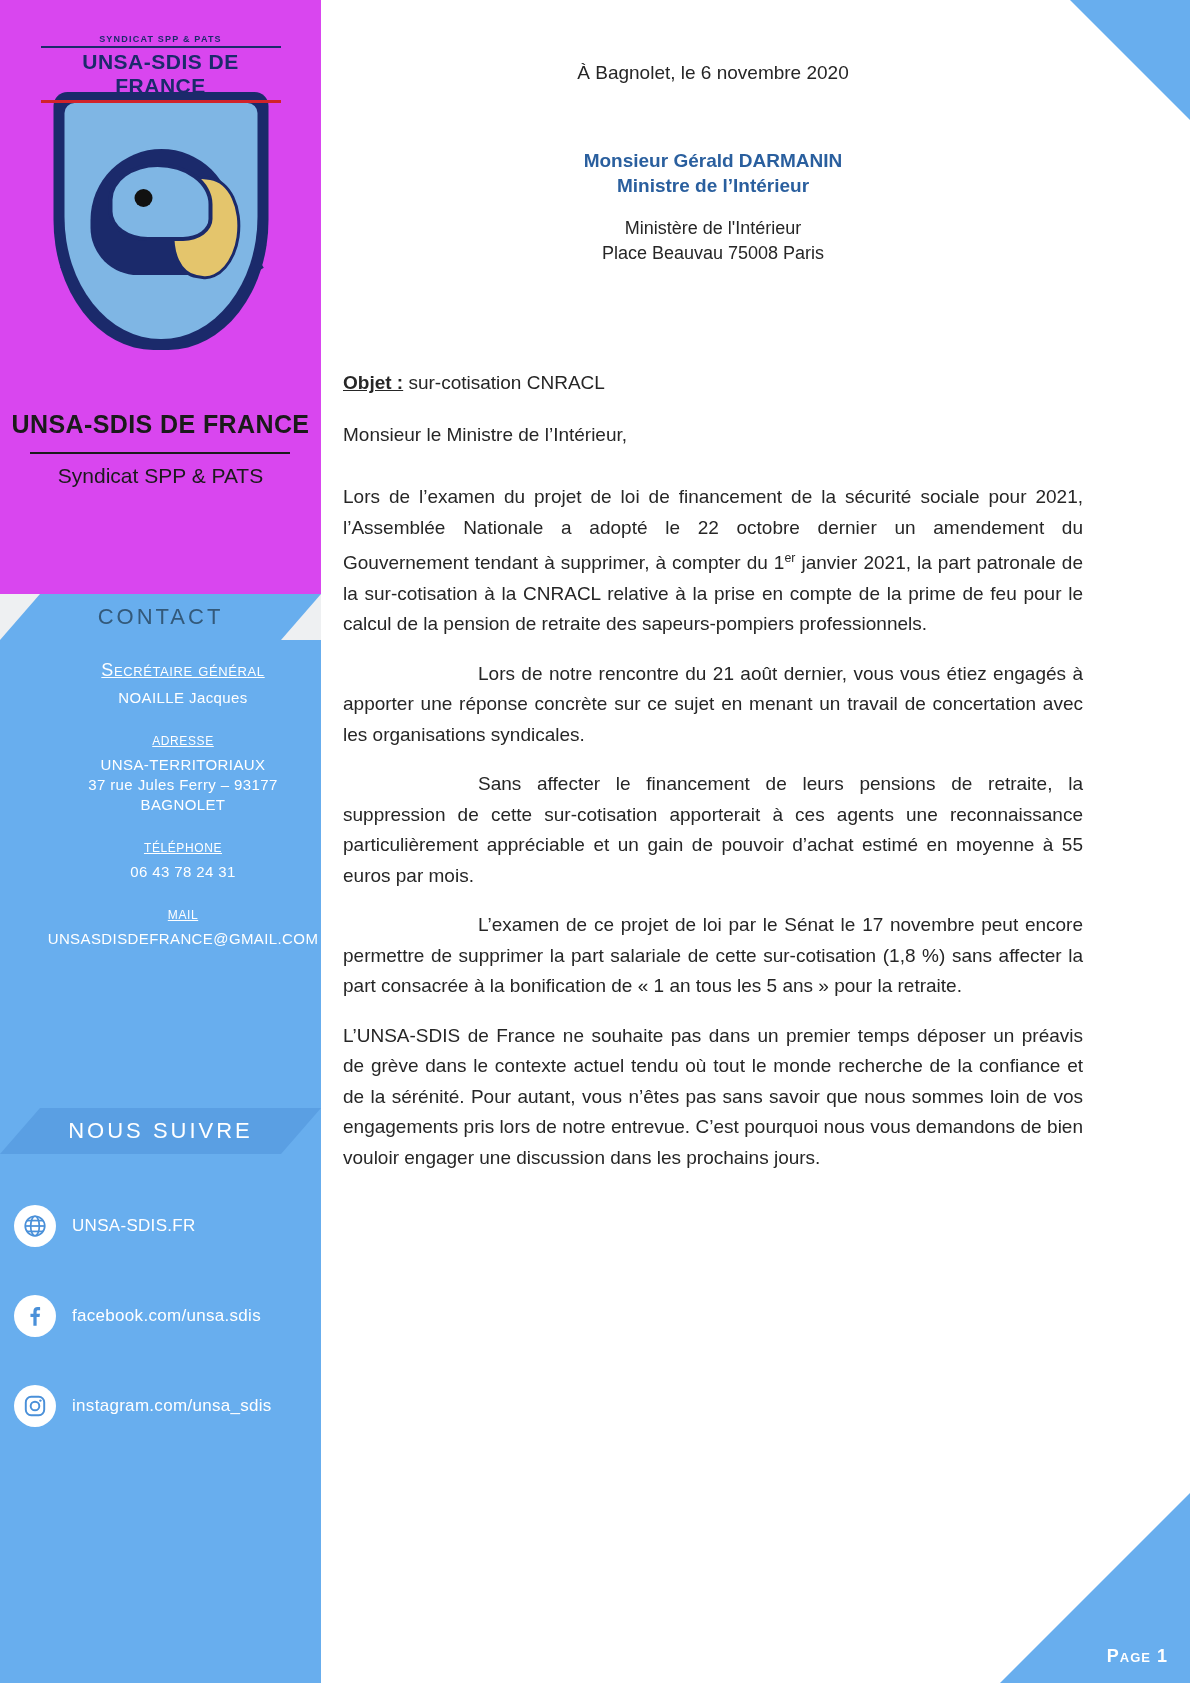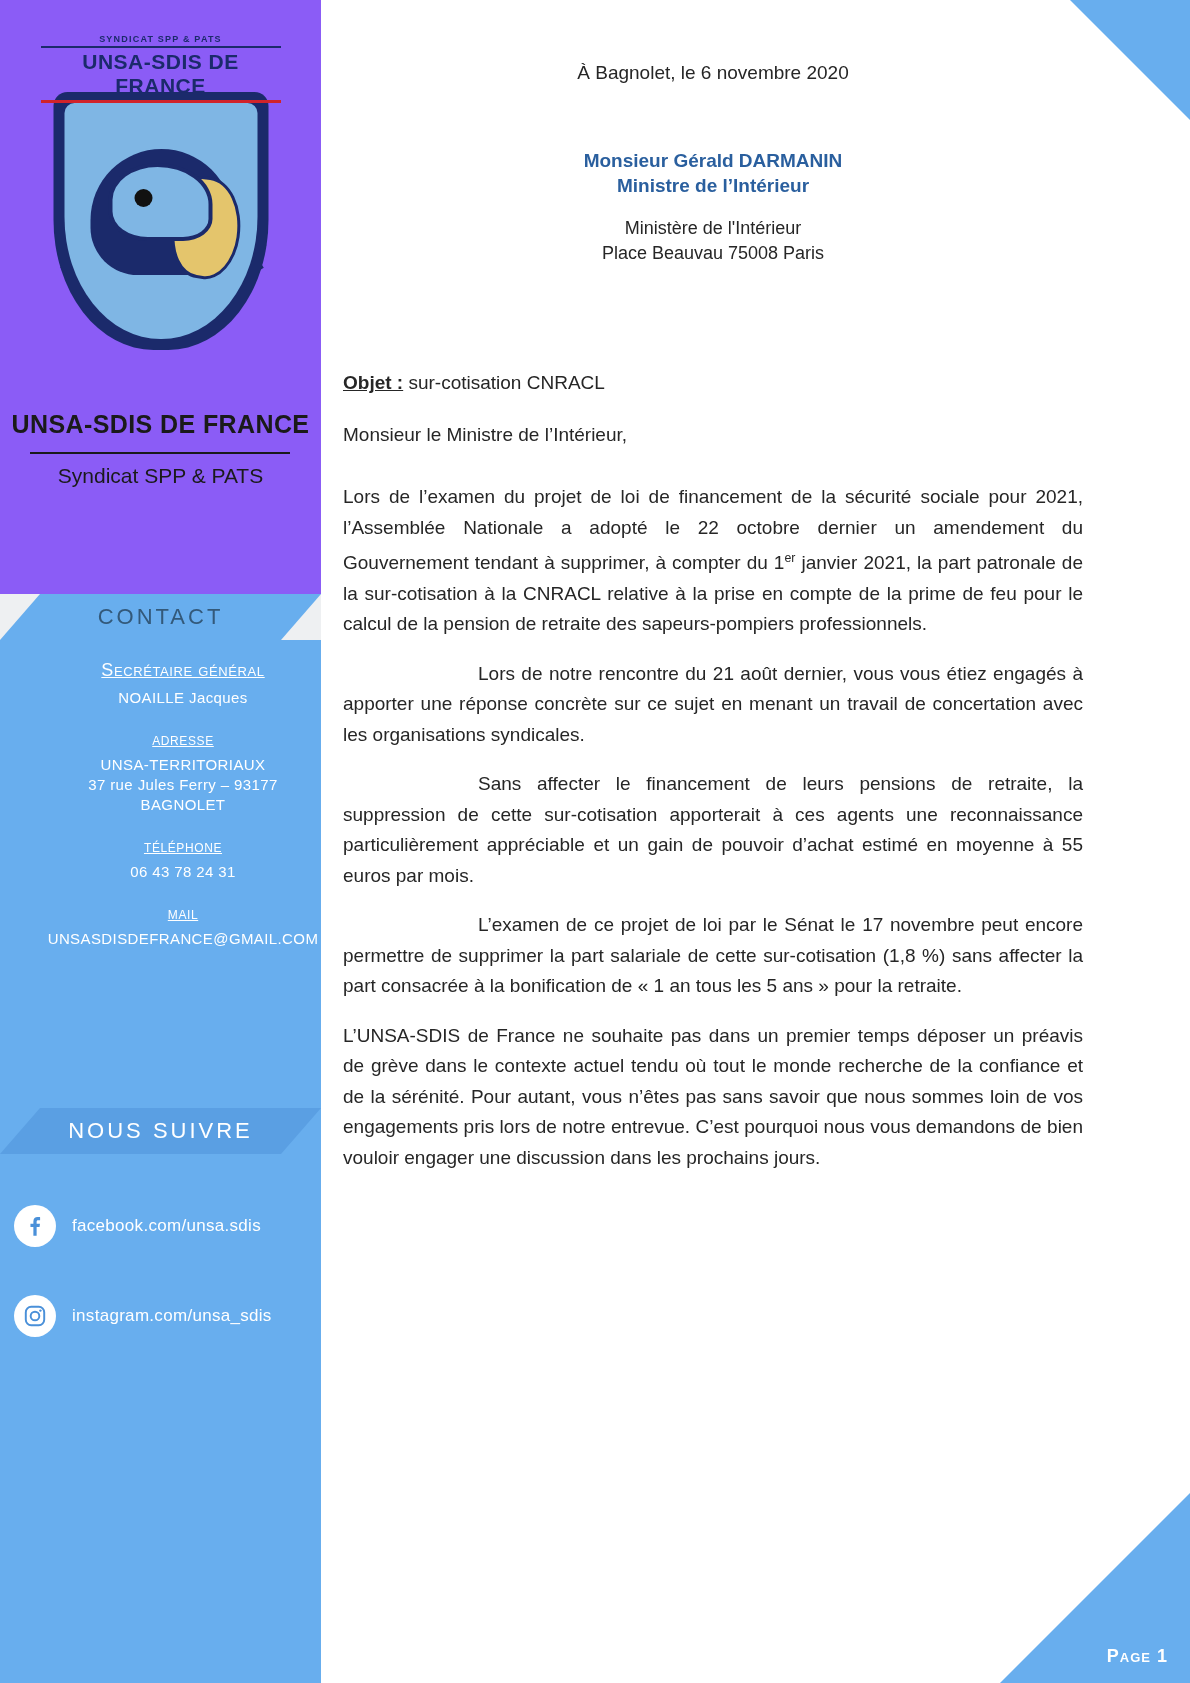--- a/index.html
+++ b/index.html
@@ -15,21 +15,21 @@
     font-family: "Liberation Sans", sans-serif;
     color: #262626;
   }
 
   
   .sidebar {
     position: absolute;
     left: 0; top: 0;
     width: 321px;
     height: 1683px;
-    background: #8b5cf6;
+    background: #d946ef;
     overflow: hidden;
   }
   .sidebar-blue {
     position: absolute;
     left: 0;
     top: 635px;
     width: 321px;
     height: 1048px;
     background: #68aeee;
   }
@@ -423,20 +423,32 @@
     </div>
   </div>
 
   <div class="band follow-band">
     <div class="band-cut-left"></div>
     <div class="band-cut-right"></div>
     <div class="band-label">NOUS SUIVRE</div>
   </div>
 
   <div class="social-list">
+    <div class="social-row">
+      <span class="social-icon">
+        <svg width="26" height="26" viewBox="0 0 24 24" fill="none" stroke="#4a90d9" stroke-width="1.6">
+          <circle cx="12" cy="12" r="9"></circle>
+          <ellipse cx="12" cy="12" rx="4" ry="9"></ellipse>
+          <line x1="3" y1="12" x2="21" y2="12"></line>
+          <line x1="4.5" y1="7" x2="19.5" y2="7"></line>
+          <line x1="4.5" y1="17" x2="19.5" y2="17"></line>
+        </svg>
+      </span>
+      <span class="social-text">UNSA-SDIS.FR</span>
+    </div>
 
     <div class="social-row">
       <span class="social-icon">
         <svg width="26" height="26" viewBox="0 0 24 24" fill="#4a90d9">
           <path d="M13.5 21v-8h2.7l.4-3h-3.1V8.1c0-.87.24-1.46 1.5-1.46h1.7V3.96C16.4 3.9 15.5 3.8 14.4 3.8c-2.3 0-3.9 1.4-3.9 4v2.2H7.8v3h2.7v8h3z"></path>
         </svg>
       </span>
       <span class="social-text">facebook.com/unsa.sdis</span>
     </div>
 

